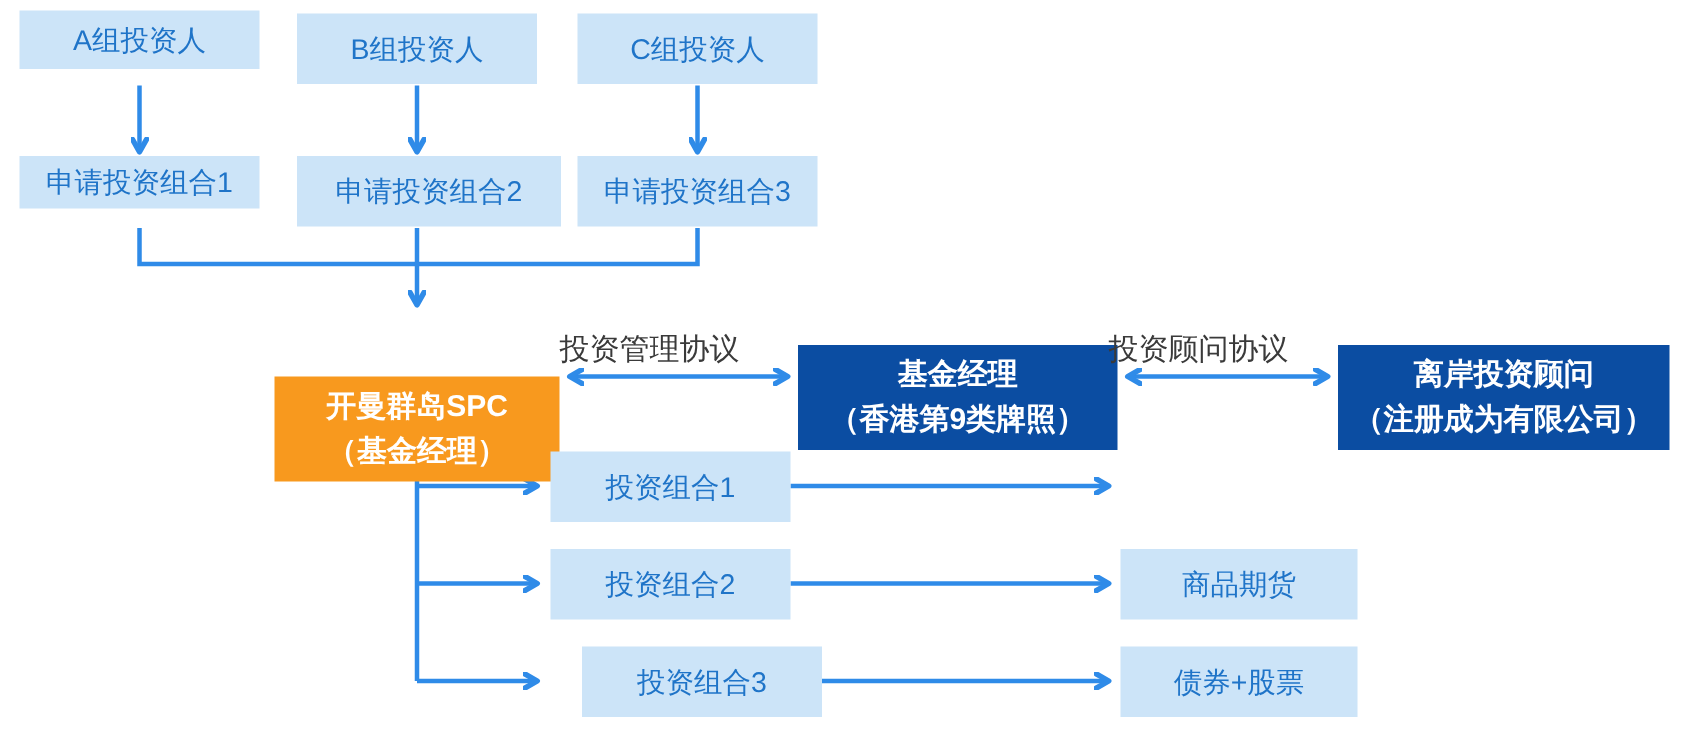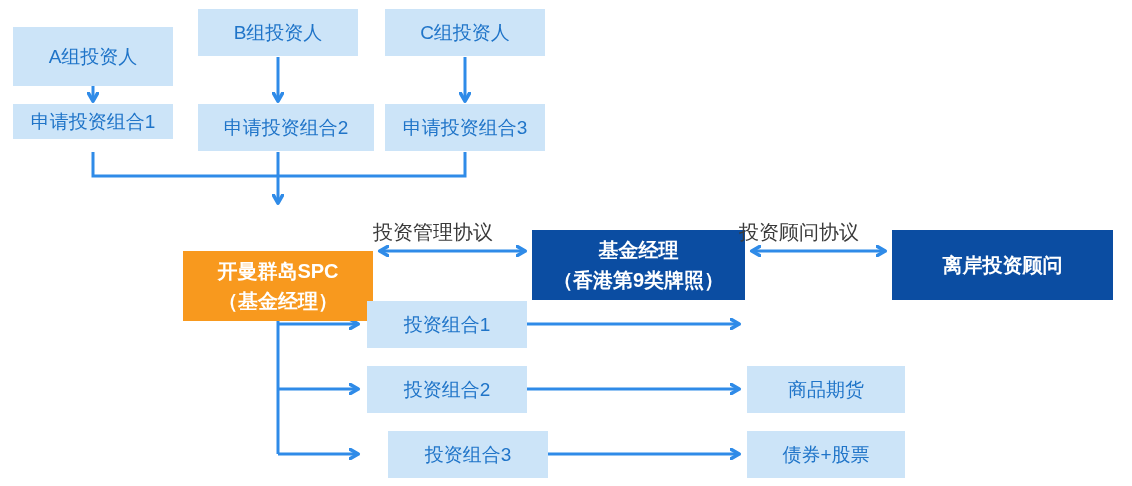--- a/index.html
+++ b/index.html
@@ -104,21 +104,21 @@
       <path d="M278 389 H357" marker-end="url(#ah)"></path>
       <path d="M278 454 H357" marker-end="url(#ah)"></path>
     </g>
     <g>
       <path d="M527 324 H738" marker-end="url(#ah)"></path>
       <path d="M527 389 H738" marker-end="url(#ah)"></path>
       <path d="M527 454 H738" marker-end="url(#ah)"></path>
     </g>
   </svg>
 
-  <div class="box box-light" style="left:13px;top:27px;width:160px;height:59px">
+  <div class="box box-light" style="left:13px;top:7px;width:160px;height:39px">
     <span>A组投资人</span>
   </div>
   <div class="box box-light" style="left:198px;top:9px;width:160px;height:47px">
     <span>B组投资人</span>
   </div>
   <div class="box box-light" style="left:385px;top:9px;width:160px;height:47px">
     <span>C组投资人</span>
   </div>
 
   <div class="box box-light" style="left:13px;top:104px;width:160px;height:35px">
@@ -140,20 +140,21 @@
 
   <div class="box box-dark" style="left:532px;top:206px;width:213px;height:70px">
     <span>基金经理</span>
     <span>（香港第9类牌照）</span>
   </div>
 
   <div class="agreement-label" style="left:739px;top:219px;width:159px">投资顾问协议</div>
 
   <div class="box box-dark" style="left:892px;top:206px;width:221px;height:70px">
     <span>离岸投资顾问</span>
+    <span>（注册成为有限公司）</span>
   </div>
 
   <div class="box box-light" style="left:367px;top:301px;width:160px;height:47px">
     <span>投资组合1</span>
   </div>
   <div class="box box-light" style="left:367px;top:366px;width:160px;height:47px">
     <span>投资组合2</span>
   </div>
   <div class="box box-light" style="left:388px;top:431px;width:160px;height:47px">
     <span>投资组合3</span>

